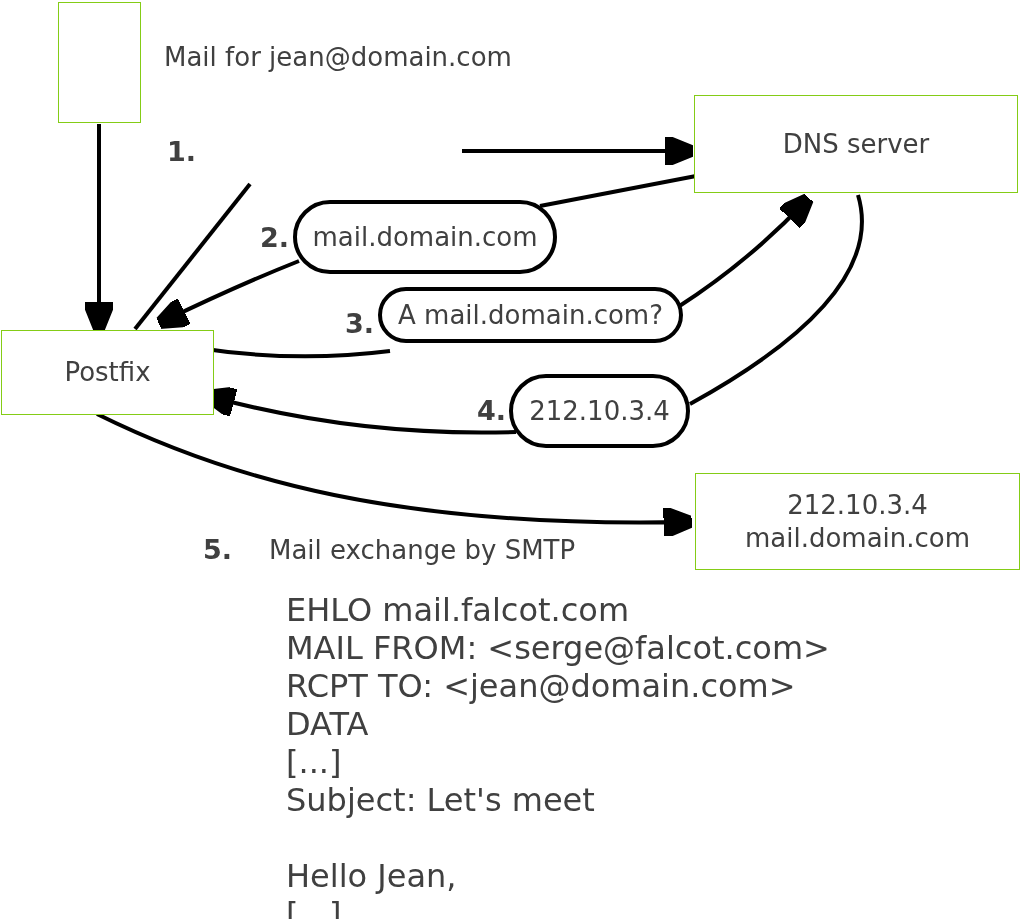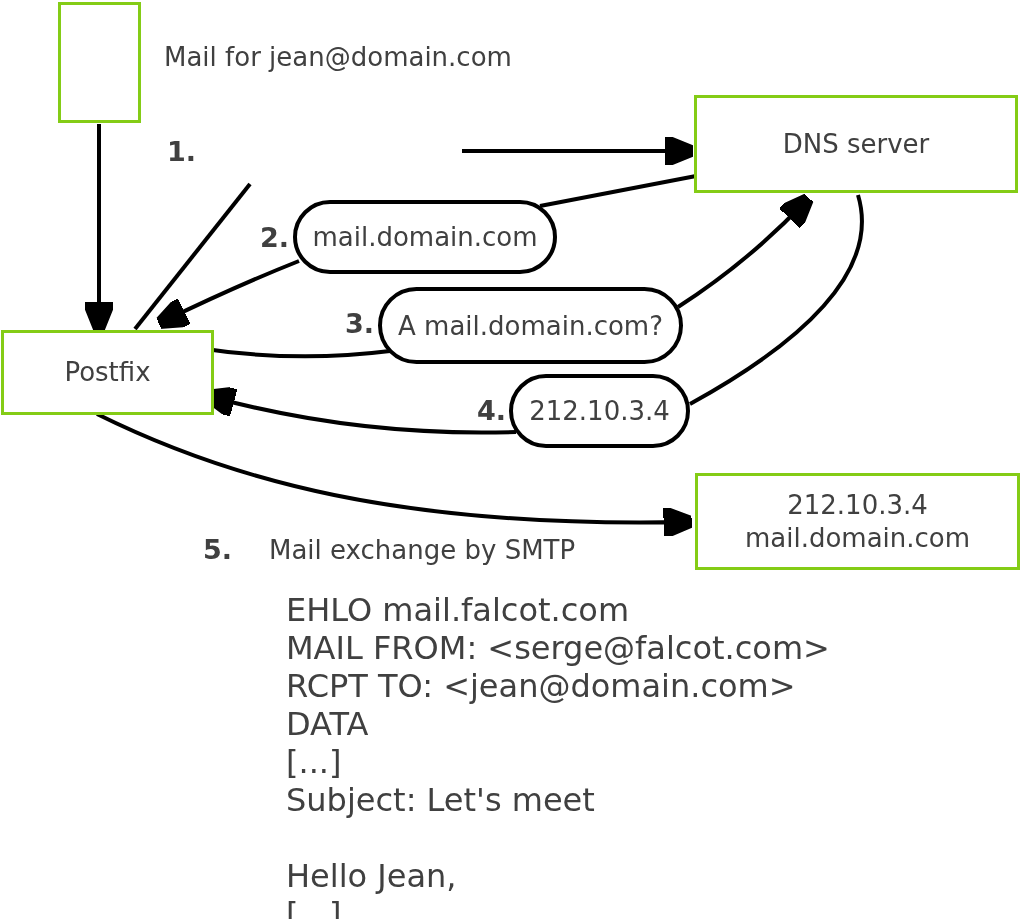--- a/index.html
+++ b/index.html
@@ -8,21 +8,21 @@
     width:1024px;height:919px;
     background:#ffffff;
     font-family:"DejaVu Sans","Liberation Sans",sans-serif;
     color:#404040;
     overflow:hidden;
   }
   #arrows{position:absolute;left:0;top:0;width:1024px;height:919px;pointer-events:none;}
   #arrows path{stroke:#000;stroke-width:4;fill:none;}
   .box{
     position:absolute;box-sizing:border-box;
-    border:3px solid #84cc16;background:#ffffff;
+    border:1px solid #84cc16;background:#ffffff;
     display:flex;align-items:center;justify-content:center;
     font-size:26px;line-height:33px;text-align:center;
   }
   .pill{
     position:absolute;box-sizing:border-box;
     border:4px solid #000;border-radius:44px;background:#ffffff;
     display:flex;align-items:center;justify-content:center;
     font-size:26px;white-space:nowrap;
   }
   .stepnum{
@@ -78,21 +78,21 @@
   </div>
 
   <div class="stepnum" style="left:154px;top:136px;">1.</div>
 
   <div class="stepnum" style="left:247px;top:222px;">2.</div>
   <div class="pill" style="left:293px;top:200px;width:264px;height:74px;">
     <span>mail.domain.com</span>
   </div>
 
   <div class="stepnum" style="left:332px;top:308px;">3.</div>
-  <div class="pill" style="left:378px;top:287px;width:305px;height:77px;">
+  <div class="pill" style="left:378px;top:287px;width:305px;height:56px;">
     <span>A mail.domain.com?</span>
   </div>
 
   <div class="stepnum" style="left:464px;top:395px;">4.</div>
   <div class="pill" style="left:509px;top:374px;width:181px;height:74px;">
     <span>212.10.3.4</span>
   </div>
 
   <div class="stepnum" style="left:190px;top:534px;">5.</div>
   <div class="freetext" style="left:250px;top:535px;">Mail exchange by SMTP</div>

